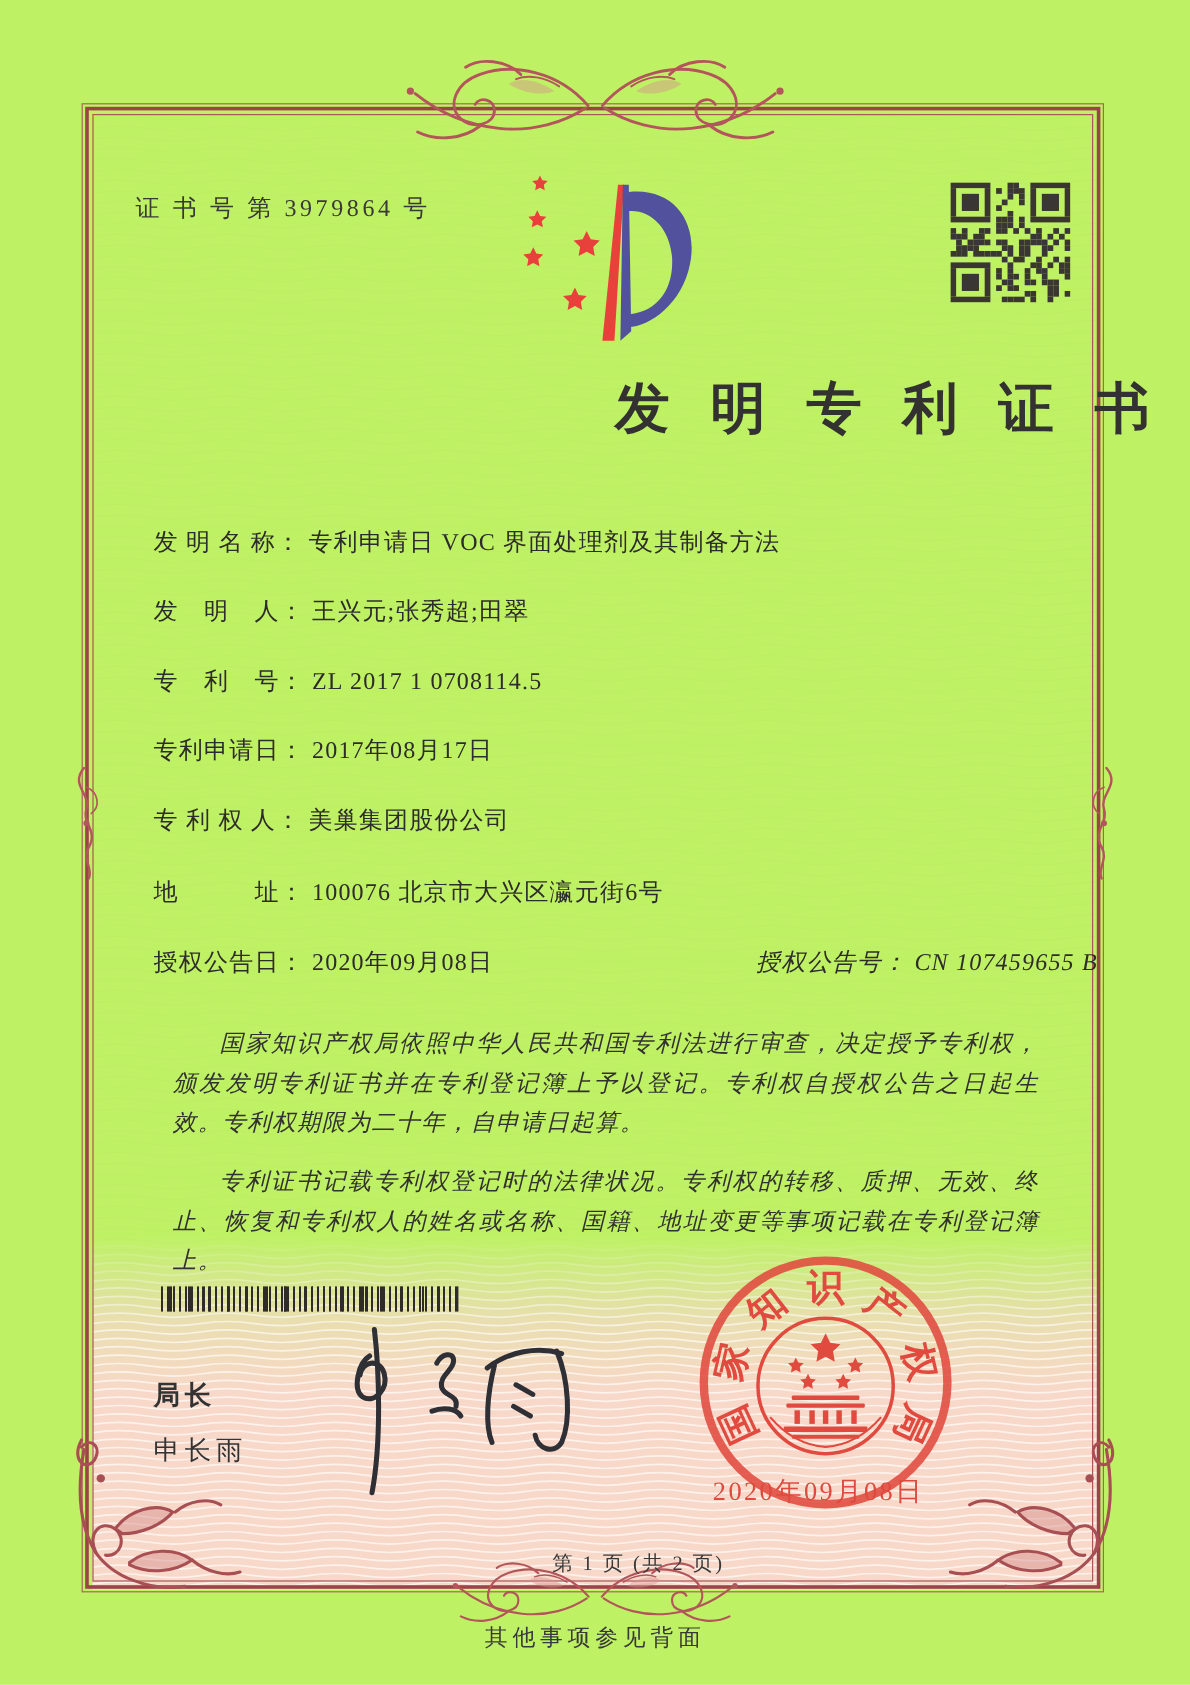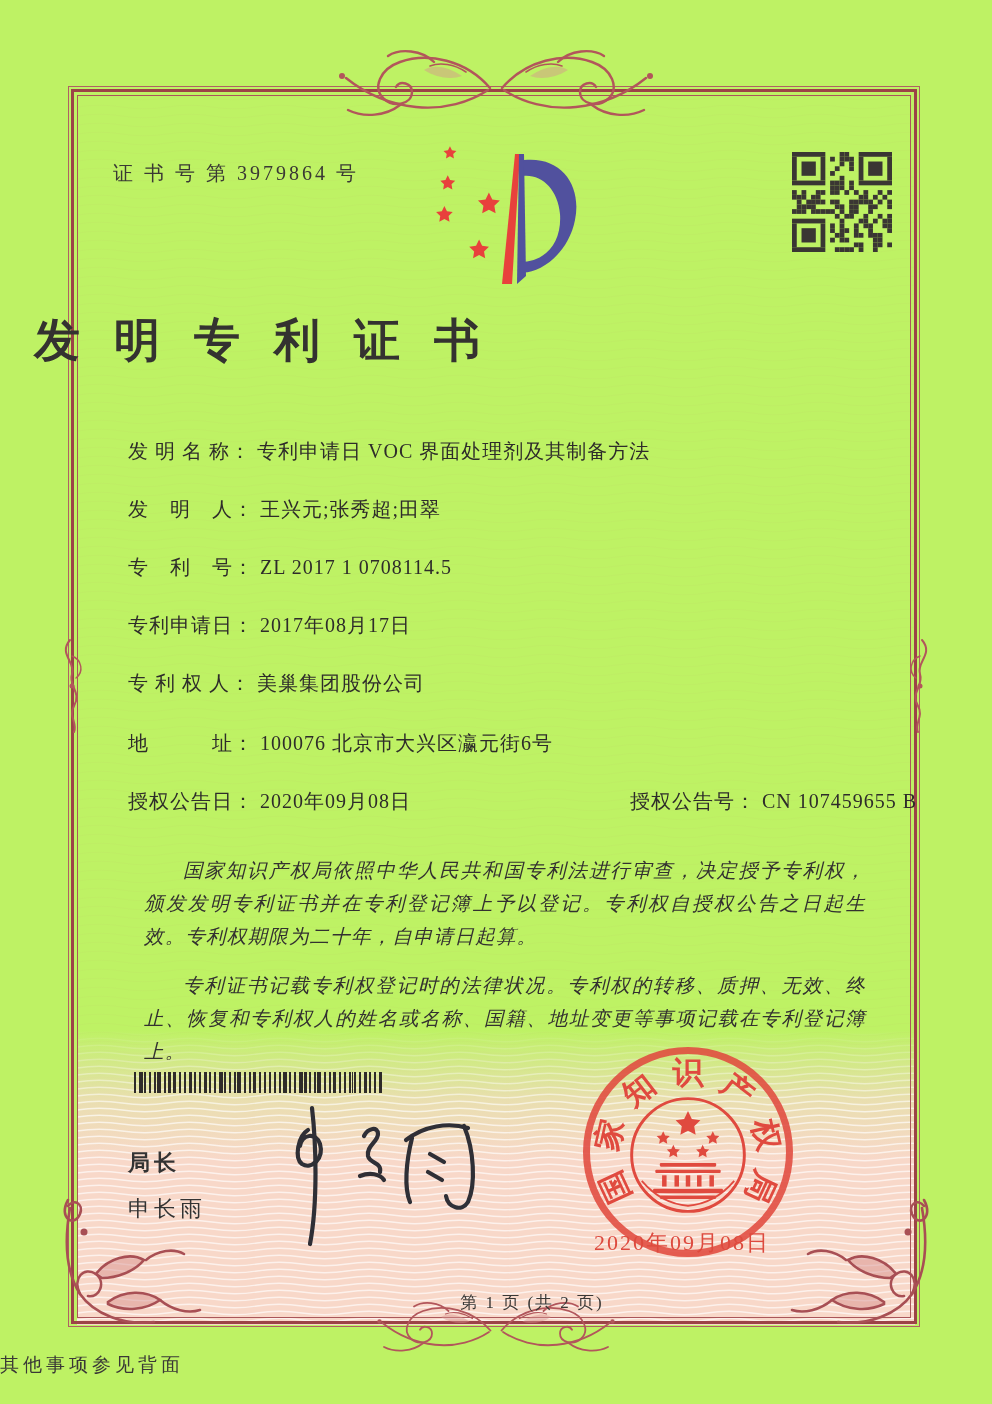--- a/index.html
+++ b/index.html
@@ -11,27 +11,27 @@
   .frame::before{content:"";position:absolute;inset:2px;border:3px solid #9c4347;}
   .frame::after{content:"";position:absolute;inset:8px;border:1px solid #aa565a;}
 
   .pink-zone{position:absolute;left:77px;top:1030px;width:838px;height:295px;z-index:1;
     background:linear-gradient(180deg, rgba(248,216,201,0) 0px, rgba(248,216,201,.75) 70px, #f8d8c9 130px);}
   #waves-pink{position:absolute;inset:0;-webkit-mask-image:linear-gradient(180deg,transparent 0,black 80px);
               mask-image:linear-gradient(180deg,transparent 0,black 80px);}
   #waves-all{position:absolute;left:77px;top:95px;z-index:0;opacity:.5;}
 
   .cert-no{position:absolute;left:113px;top:160px;font-size:20px;letter-spacing:3px;color:#3a3834;z-index:4;}
-  .title{position:absolute;left:0;top:310px;width:100%;text-align:left;font-size:46px;font-weight:600;
+  .title{position:absolute;left:0;top:310px;width:100%;text-align:right;font-size:46px;font-weight:600;
          letter-spacing:34px;padding-left:34px;box-sizing:border-box;color:#343230;z-index:4;}
 
   .field{position:absolute;left:128px;z-index:4;font-size:20px;white-space:nowrap;}
   .field .lab{letter-spacing:1px;}
   .field .val{margin-left:6px;letter-spacing:1px;}
-  .grant2{position:absolute;left:502px;top:0;}
+  .grant2{position:absolute;left:502px;top:0;font-style:italic;}
 
   .paras{position:absolute;left:128px;top:838px;width:754px;z-index:4;font-size:19.5px;line-height:33px;
          letter-spacing:1.2px;text-align:justify;color:#333130;}
   .paras p{margin:16px;text-indent:2em;font-style:italic;}
 
   .barcode{position:absolute;left:134px;top:1072px;width:248px;height:21px;z-index:4;
     background:
       repeating-linear-gradient(90deg,#2e2b29 0 2px,transparent 2px 5px),
       repeating-linear-gradient(90deg,transparent 0 7px,#2e2b29 7px 9px,transparent 9px 16px),
       repeating-linear-gradient(90deg,transparent 0 11px,#2e2b29 11px 12px,transparent 12px 23px);}
@@ -42,21 +42,21 @@
   .sig-name{position:absolute;left:128px;top:1194px;font-size:22px;letter-spacing:4px;z-index:4;color:#333;}
   .sig-script{position:absolute;left:272px;top:1102px;z-index:4;}
 
   .seal{position:absolute;left:583px;top:1047px;width:210px;height:210px;z-index:5;}
   .seal-ring{position:absolute;inset:0;border-radius:50%;border:7px solid rgba(224,74,63,.88);}
   .seal-char{position:absolute;left:50%;top:50%;font-size:31px;font-weight:bold;color:#e04a3f;width:34px;
              margin-left:-17px;margin-top:-20px;text-align:center;}
   .seal-date{position:absolute;left:594px;top:1228px;font-size:22px;letter-spacing:2px;color:#dd4a3e;z-index:6;white-space:nowrap;}
 
   .page-info{position:absolute;left:0;top:1291px;width:100%;text-align:center;font-size:17px;letter-spacing:2px;z-index:4;color:#3a3836;padding-left:36px;}
-  .back-note{position:absolute;left:0;top:1352px;width:100%;text-align:left;font-size:19px;letter-spacing:4px;z-index:4;color:#3a3836;}
+  .back-note{position:absolute;left:0;top:1352px;width:100%;text-align:center;font-size:19px;letter-spacing:4px;z-index:4;color:#3a3836;}
 
   .logo{position:absolute;left:416px;top:146px;z-index:4;}
   #deco{position:absolute;left:0;top:0;z-index:3;pointer-events:none;}
 </style>
 </head>
 <body>
 
 <div class="page">
 
   <svg id="waves-all" width="838" height="1230">

